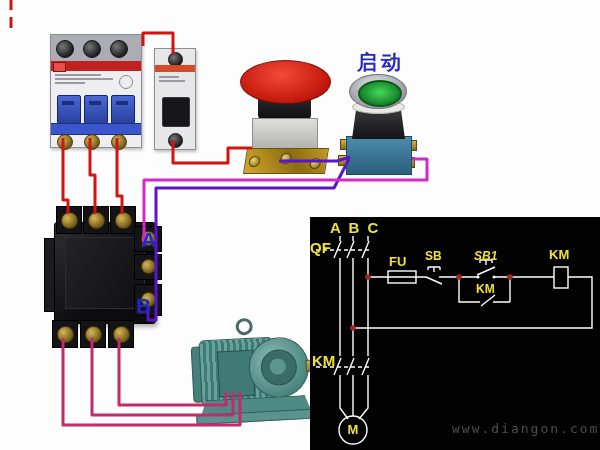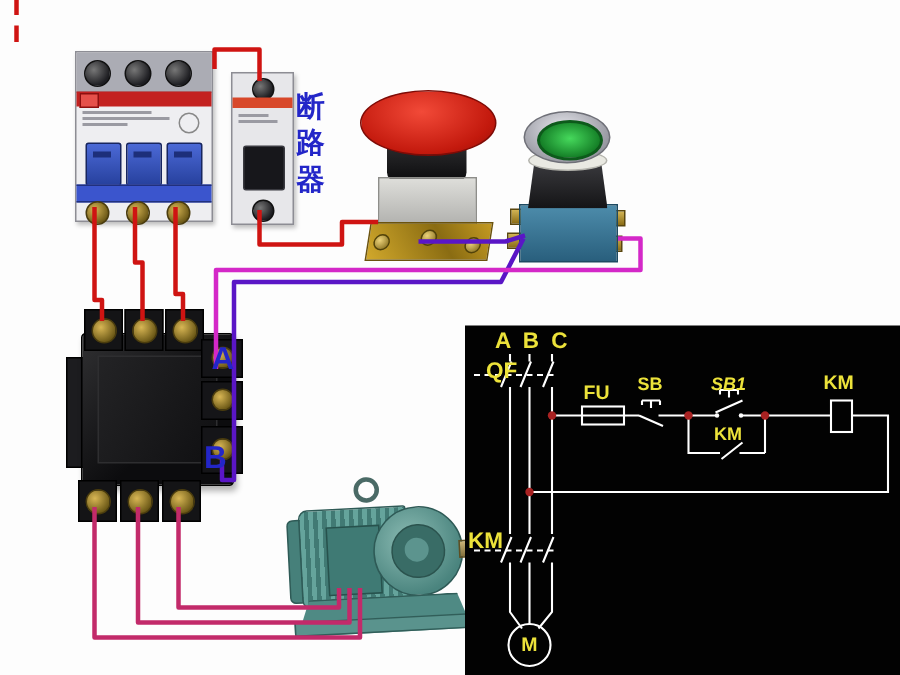--- a/index.html
+++ b/index.html
@@ -120,31 +120,31 @@
   <div class="abs bk1">
     <div class="screw" style="left:13px;top:3px;width:13px;height:13px;"></div>
     <div class="oband"></div>
     <div style="position:absolute;top:25px;width:100%;">
       <div class="tbar" style="width:20px;"></div>
         <div class="tbar" style="width:26px;"></div>
     </div>
     <div class="toggle"></div>
     <div class="screw" style="left:13px;top:84px;width:13px;height:13px;"></div>
   </div>
-  <div class="cn" style="left:195px;top:60px;width:24px;font-size:19px;line-height:1.28;text-align:center;">断路器</div>
 
   <div class="abs stop-stem" style="z-index:2"></div>
   <div class="abs stop-cap"></div>
   <div class="abs stop-body"></div>
   <div class="abs stop-base">
     <i style="left:3px;top:7px;"></i>
       <i style="left:64px;top:9px;"></i>
       <i style="left:34px;top:4px;"></i>
   </div>
 
+  <div class="cn" style="left:357px;top:49px;font-size:20px;letter-spacing:4px;">启动</div>
   <div class="nub" style="left:340px;top:139px;"></div>
   <div class="nub" style="left:338px;top:155px;"></div>
   <div class="nub" style="left:404px;top:140px;"></div>
   <div class="nub" style="left:402px;top:157px;"></div>
   <div class="abs start-blue"></div>
   <div class="abs start-black"></div>
   <div class="abs start-collar"></div>
   <div class="abs start-bezel">
     <div class="start-lens"></div>
   </div>
@@ -228,23 +228,24 @@
       <g fill="#ffffff">
         <circle cx="478" cy="277" r="1.5"></circle>
         <circle cx="494" cy="277" r="1.5"></circle>
       </g>
     </svg>
     <div class="sl" style="left:20px;top:2px;font-size:15px;letter-spacing:0;">
       <span>A</span>
       <span style="margin-left:4px;">B</span>
       <span style="margin-left:4px;">C</span>
     </div>
-    <div class="sl" style="left:14px;top:22px;font-size:15px;">QF</div>
+    <div class="sl" style="left:0;top:22px;font-size:15px;">QF</div>
     <div class="sl" style="left:79px;top:37px;font-size:13px;">FU</div>
     <div class="sl" style="left:115px;top:32px;font-size:12px;">SB</div>
     <div class="sl" style="left:164px;top:32px;font-size:12px;font-style:italic;">SB1</div>
     <div class="sl" style="left:239px;top:30px;font-size:13px;">KM</div>
     <div class="sl" style="left:166px;top:65px;font-size:12px;">KM</div>
     <div class="sl" style="left:2px;top:135px;font-size:15px;">KM</div>
     <div class="sl" style="left:35px;top:205px;width:16px;text-align:center;font-size:13px;">M</div>
+    <div class="wm">www.diangon.com</div>
   </div>
 
 </div>
 
 </body></html>

